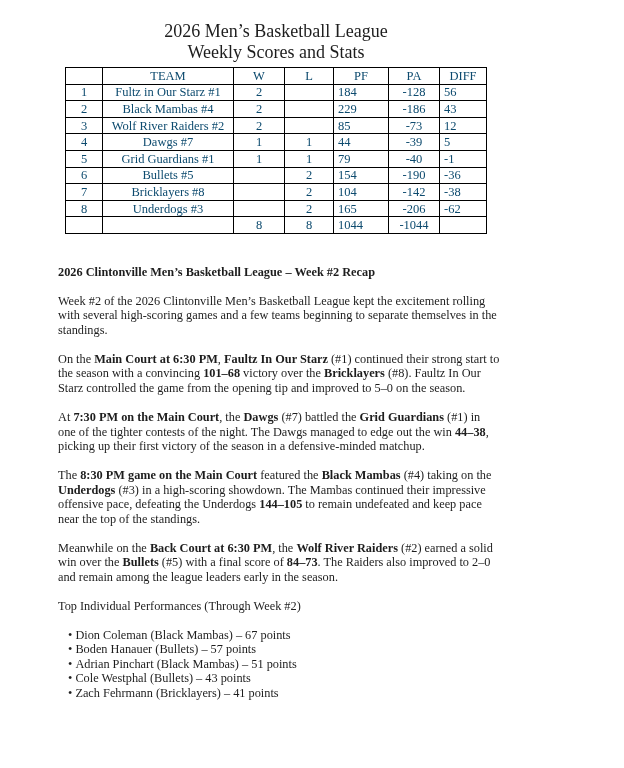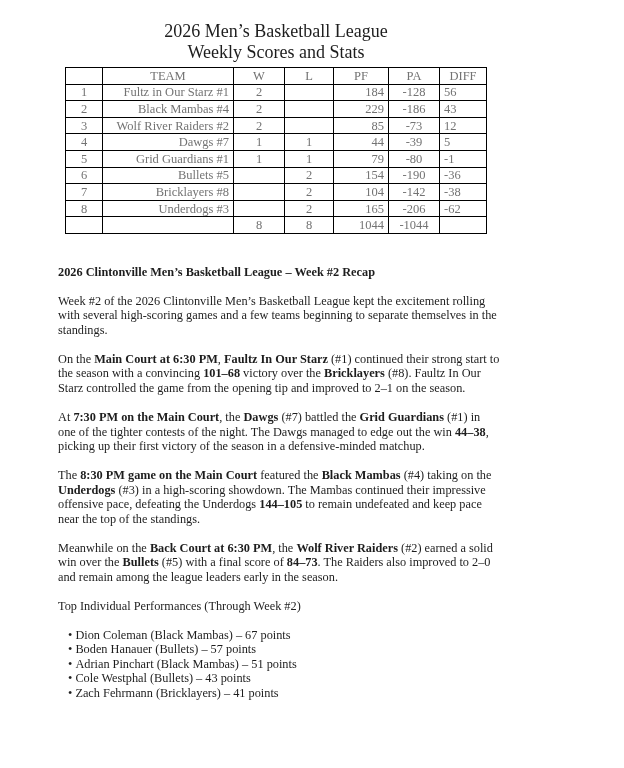--- a/index.html
+++ b/index.html
@@ -7,33 +7,33 @@
     width:624px;height:768px;background:#ffffff;color:#1d1d1d;
     font-family:"Liberation Serif", serif;
     -webkit-font-smoothing:antialiased;
     overflow:hidden;
   }
   .page{width:552px;height:768px;position:relative;}
   .titles{padding-top:21px;text-align:center;}
   .title-line{font-size:18px;line-height:21px;font-weight:normal;margin:0;}
   table.standings{
     border-collapse:collapse;margin:4px auto 0 auto;
-    font-size:12.5px;color:#737373;table-layout:fixed;
+    font-size:12.5px;color:#0c4a6e;table-layout:fixed;
   }
   table.standings th, table.standings td{
     border:1px solid #000;padding:0 4px;height:15.6px;line-height:14px;
     font-weight:normal;overflow:hidden;white-space:nowrap;
   }
   table.standings th{text-align:center;}
   th.corner{border-top:none;border-left:none;}
   .c-rank{width:28px;text-align:center;}
-  .c-team{width:122px;text-align:right;}
+  .c-team{width:122px;text-align:center;}
   .c-w{width:42px;text-align:center;}
   .c-l{width:40px;text-align:center;}
-  .c-pf{width:46px;text-align:right;}
+  .c-pf{width:46px;text-align:left;}
   .c-pa{width:42px;text-align:center;}
   .c-diff{width:38px;text-align:left;}
   .content{
     margin:31px 52px 0 58px;
     font-size:12.3px;line-height:14.7px;font-family:Liberation Serif, serif;
   }
   .recap-heading{font-weight:bold;margin:0;font-size:12.3px;}
   .content p{margin:14px 0 0 0;}
   .perf-heading{margin-top:14px;}
   ul.perf-list{
@@ -101,21 +101,21 @@
           <td class="c-pf">44</td>
           <td class="c-pa">-39</td>
           <td class="c-diff">5</td>
         </tr>
         <tr>
           <td class="c-rank">5</td>
           <td class="c-team">Grid Guardians #1</td>
           <td class="c-w">1</td>
           <td class="c-l">1</td>
           <td class="c-pf">79</td>
-          <td class="c-pa">-80</td>
+          <td class="c-pa">-40</td>
           <td class="c-diff">-1</td>
         </tr>
         <tr>
           <td class="c-rank">6</td>
           <td class="c-team">Bullets #5</td>
           <td class="c-w"></td>
           <td class="c-l">2</td>
           <td class="c-pf">154</td>
           <td class="c-pa">-190</td>
           <td class="c-diff">-36</td>
@@ -147,21 +147,21 @@
           <td class="c-pa">-1044</td>
           <td class="c-diff"></td>
         </tr>
       </tbody>
   </table>
 
   <div class="content">
     <p class="recap-heading">2026 Clintonville Men’s Basketball League – Week #2 Recap</p>
     <div id="recap-paragraphs">
         <p><span>Week #2 of the 2026 Clintonville Men’s Basketball League kept the excitement rolling with several high-scoring games and a few teams beginning to separate themselves in the standings.</span></p>
-        <p><span>On the </span><b>Main Court at 6:30 PM</b><span>, </span><b>Faultz In Our Starz</b><span> (#1) continued their strong start to the season with a convincing </span><b>101–68</b><span> victory over the </span><b>Bricklayers</b><span> (#8). Faultz In Our Starz controlled the game from the opening tip and improved to 2–1 on the season.</span></p>
+        <p><span>On the </span><b>Main Court at 6:30 PM</b><span>, </span><b>Faultz In Our Starz</b><span> (#1) continued their strong start to the season with a convincing </span><b>101–68</b><span> victory over the </span><b>Bricklayers</b><span> (#8). Faultz In Our Starz controlled the game from the opening tip and improved to 5–0 on the season.</span></p>
         <p><span>At </span><b>7:30 PM on the Main Court</b><span>, the </span><b>Dawgs</b><span> (#7) battled the </span><b>Grid Guardians</b><span> (#1) in one of the tighter contests of the night. The Dawgs managed to edge out the win </span><b>44–38</b><span>, picking up their first victory of the season in a defensive-minded matchup.</span></p>
         <p><span>The </span><b>8:30 PM game on the Main Court</b><span> featured the </span><b>Black Mambas</b><span> (#4) taking on the </span><b>Underdogs</b><span> (#3) in a high-scoring showdown. The Mambas continued their impressive offensive pace, defeating the Underdogs </span><b>144–105</b><span> to remain undefeated and keep pace near the top of the standings.</span></p>
         <p><span>Meanwhile on the </span><b>Back Court at 6:30 PM</b><span>, the </span><b>Wolf River Raiders</b><span> (#2) earned a solid win over the </span><b>Bullets</b><span> (#5) with a final score of </span><b>84–73</b><span>. The Raiders also improved to 2–0 and remain among the league leaders early in the season.</span></p>
       </div>
     <p class="perf-heading">Top Individual Performances (Through Week #2)</p>
     <ul class="perf-list" id="perf-list">
         <li>Dion Coleman (Black Mambas) – 67 points</li>
         <li>Boden Hanauer (Bullets) – 57 points</li>
         <li>Adrian Pinchart (Black Mambas) – 51 points</li>
         <li>Cole Westphal (Bullets) – 43 points</li>

